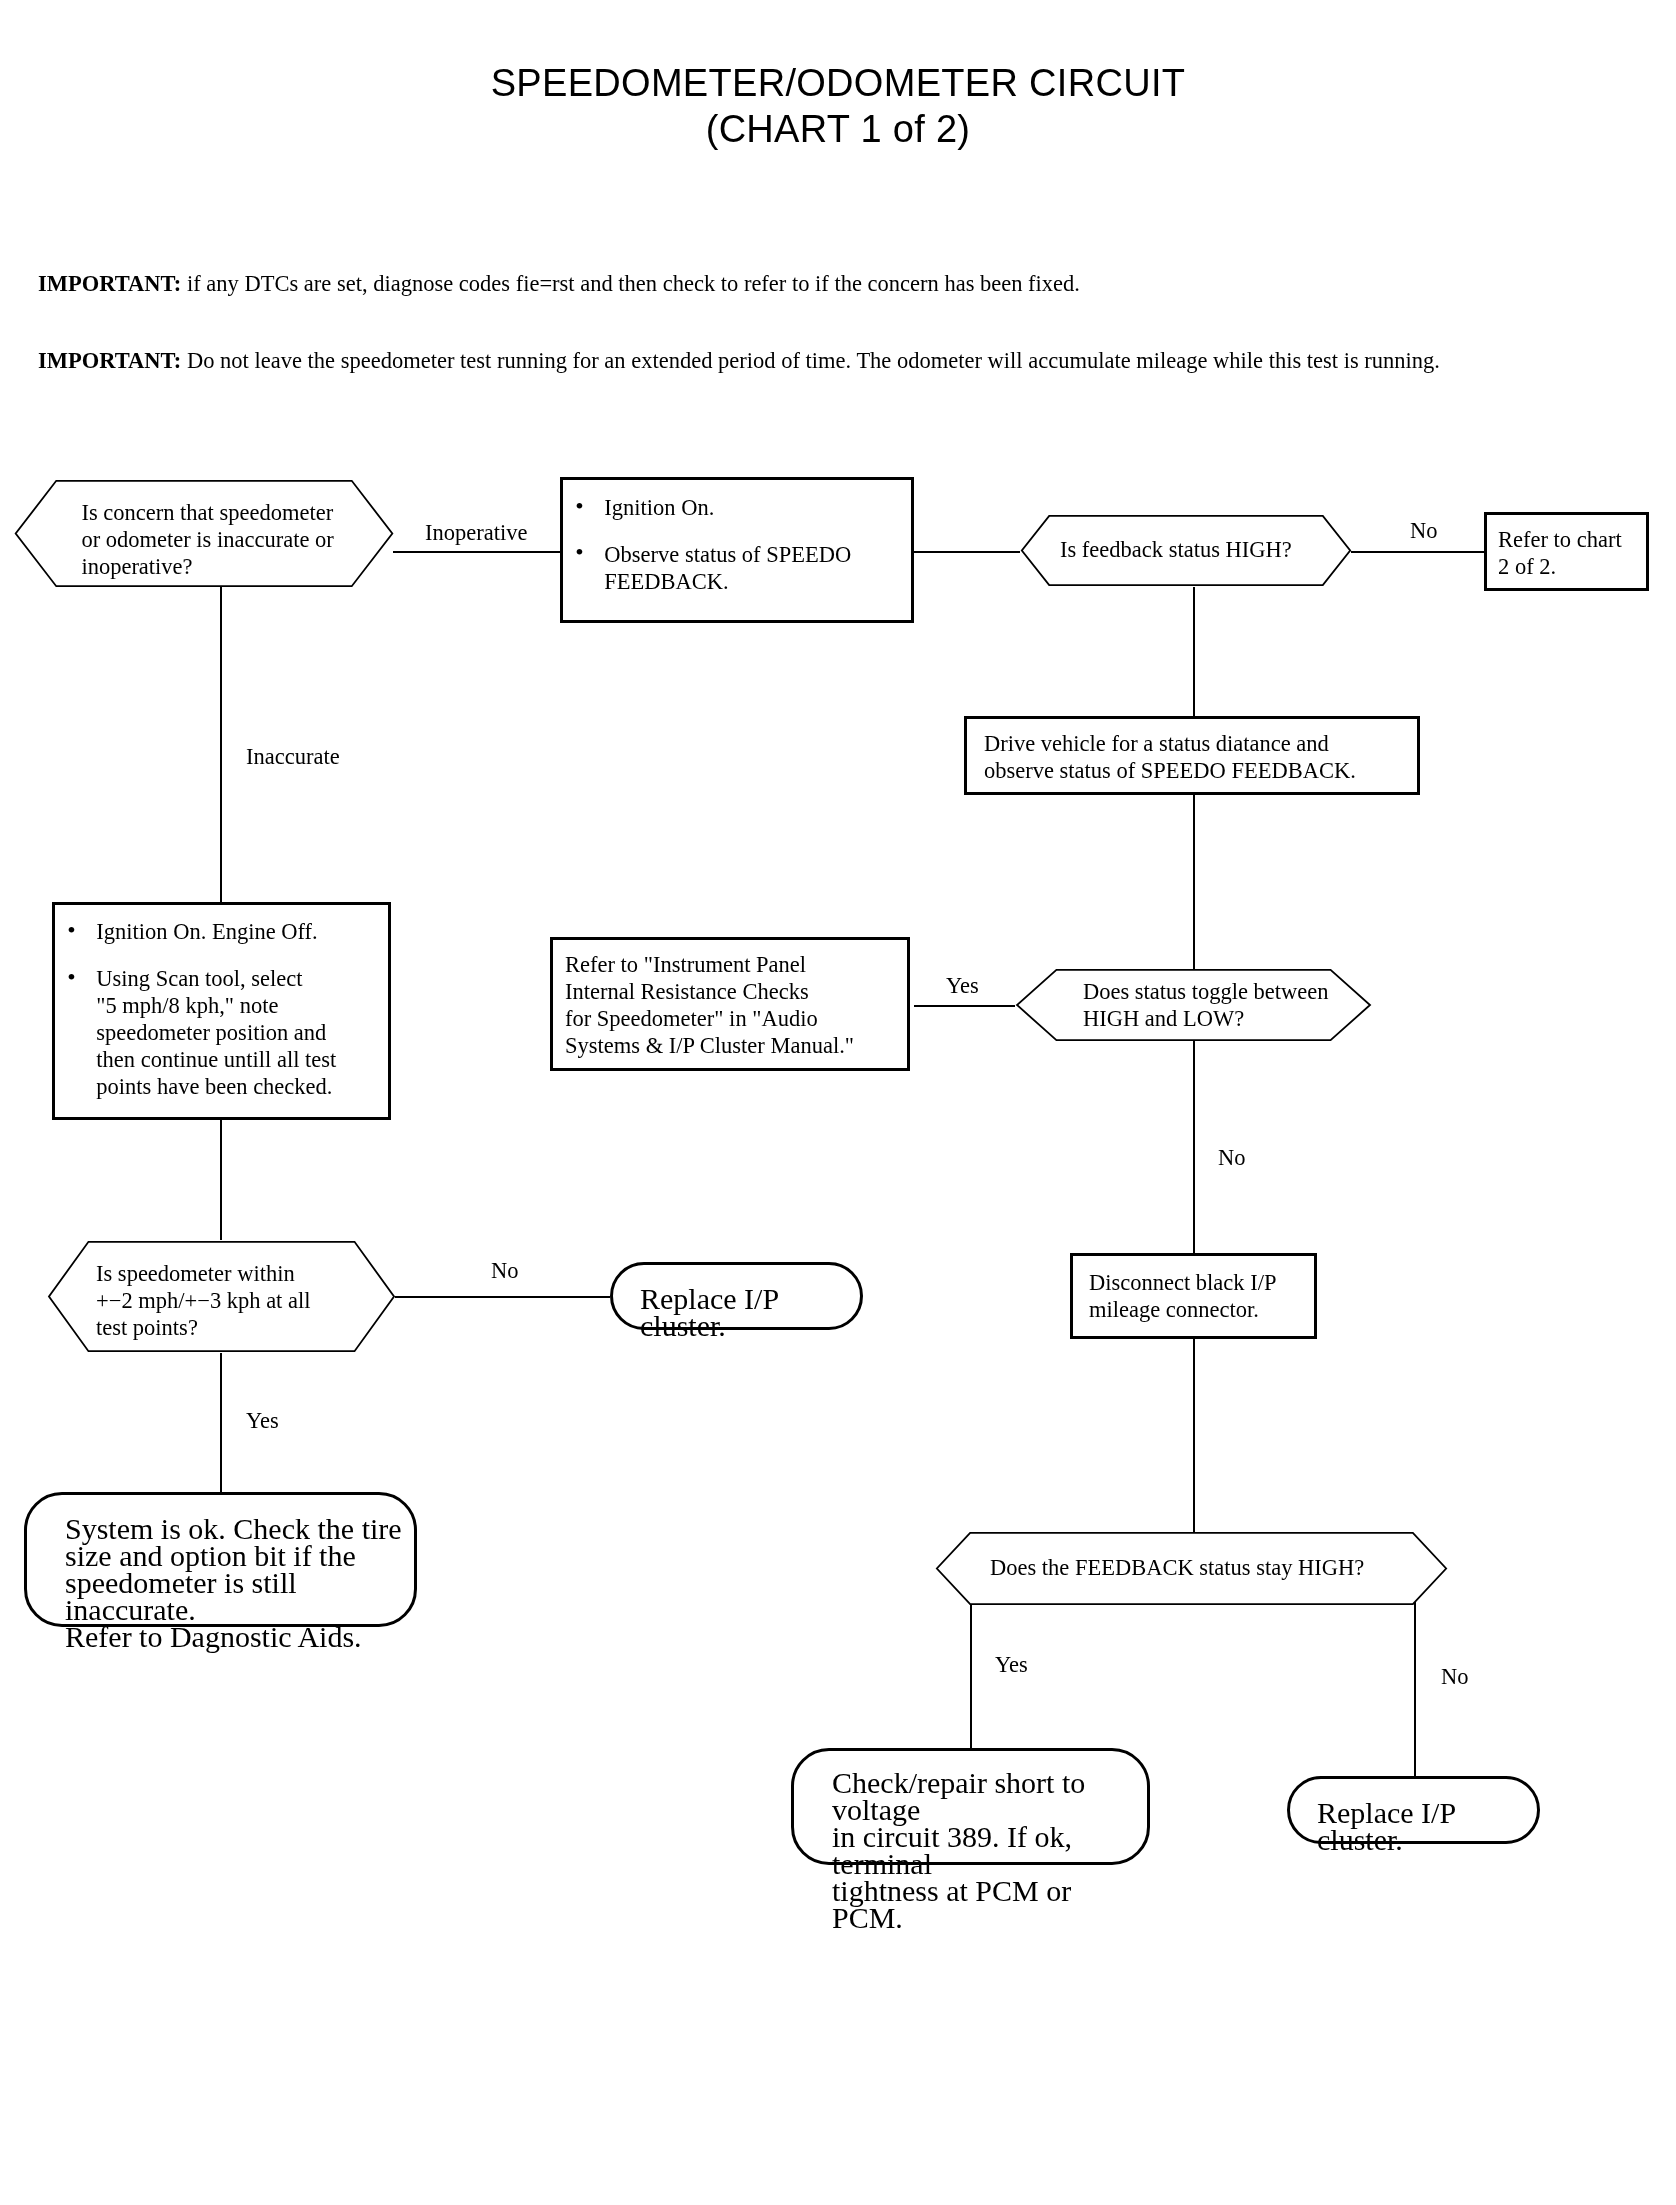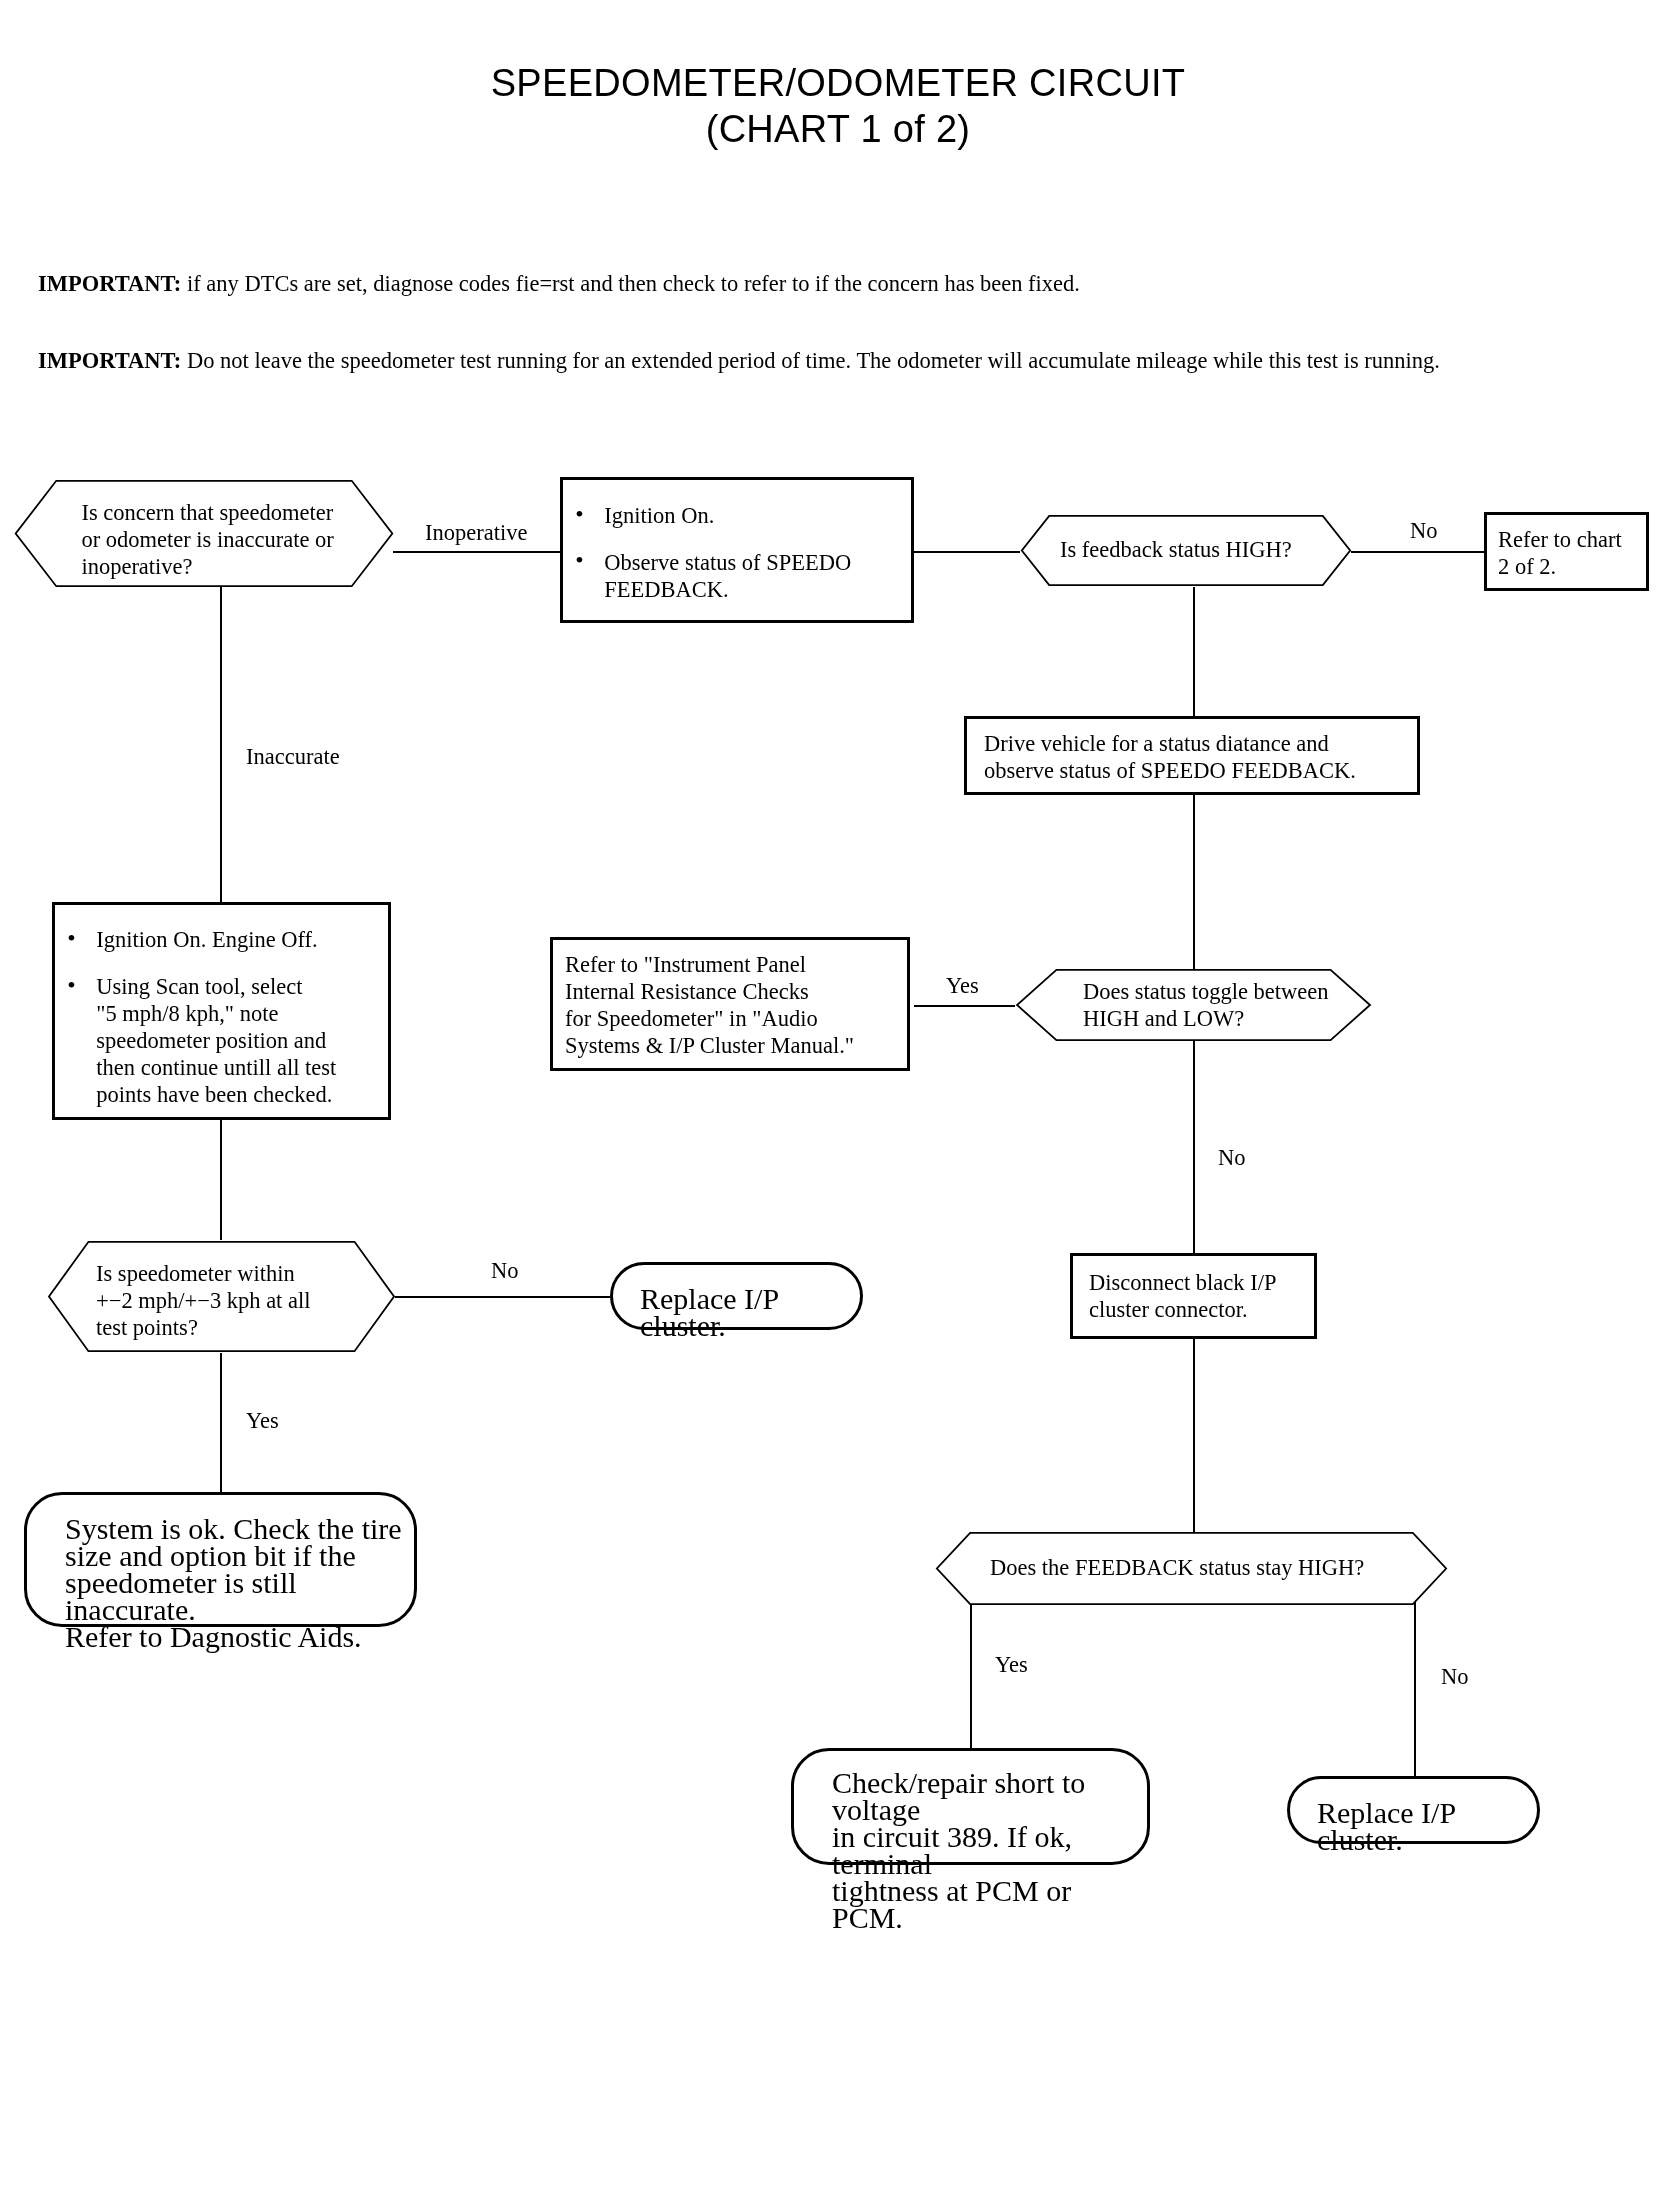--- a/index.html
+++ b/index.html
@@ -83,21 +83,20 @@
     list-style: none;
     margin: 0;
     padding: 0;
     font-size: 22.5px;
     line-height: 27px;
   }
   .blist li {
     position: relative;
     padding-left: 34px;
     margin-bottom: 19.5px;
-    margin-top: 8px;
   }
   .blist li:last-child { margin-bottom: 0; }
   .blist li::before {
     content: "\2022";
     position: absolute;
     left: 4.9px;
     top: -1.2px;
     font-size: 24px;
   }
 
@@ -279,21 +278,21 @@
 
   <div class="rbox" style="left:610px; top:1262px; width:253px; height:68px; border-radius:34px;">
     <div class="txt" style="left:27px; top:19.5px;">
       <div>Replace I/P cluster.</div>
     </div>
   </div>
 
   <div class="pbox" style="left:1070px; top:1253px; width:247px; height:86px;">
     <div class="txt" style="left:16px; top:13.4px;">
       <div>Disconnect black I/P</div>
-      <div>cluster connector.</div>
+      <div>mileage connector.</div>
     </div>
   </div>
 
   <div class="rbox" style="left:24px; top:1492px; width:393px; height:135px; border-radius:38px;">
     <div class="txt" style="left:38px; top:19.5px;">
       <div>System is ok. Check the tire</div>
       <div>size and option bit if the</div>
       <div>speedometer is still inaccurate.</div>
       <div>Refer to Dagnostic Aids.</div>
     </div>

